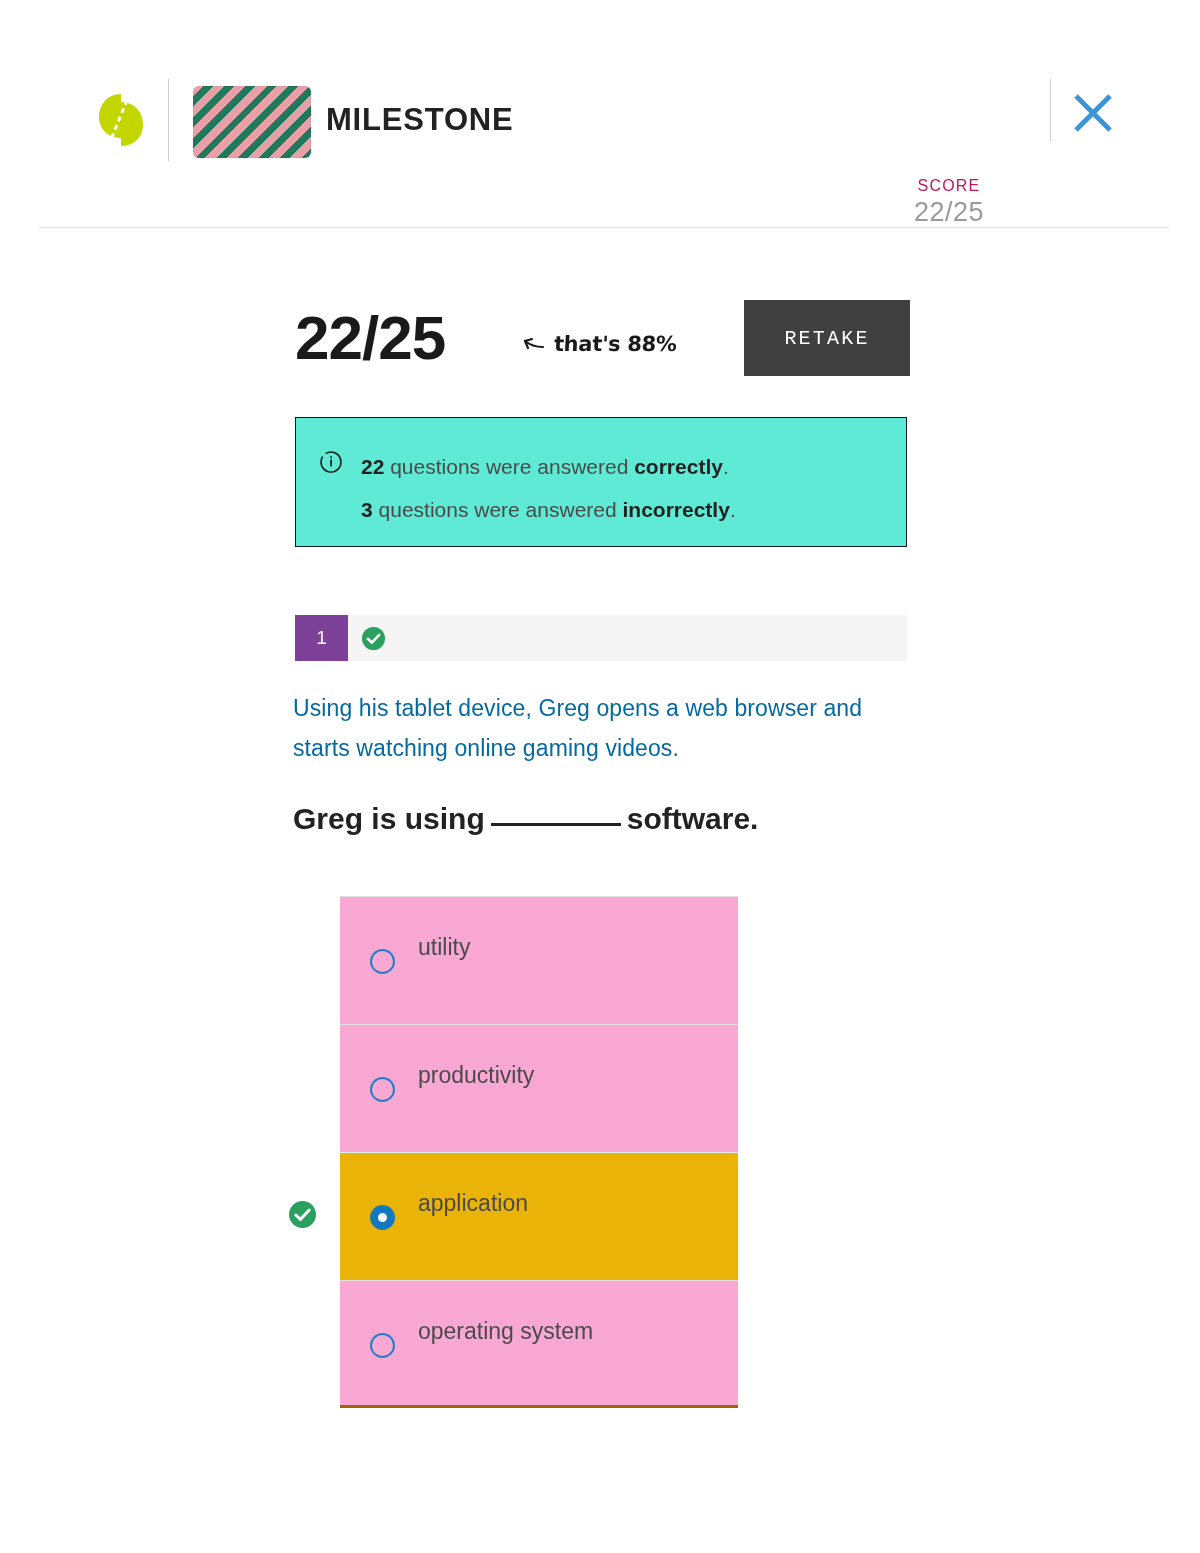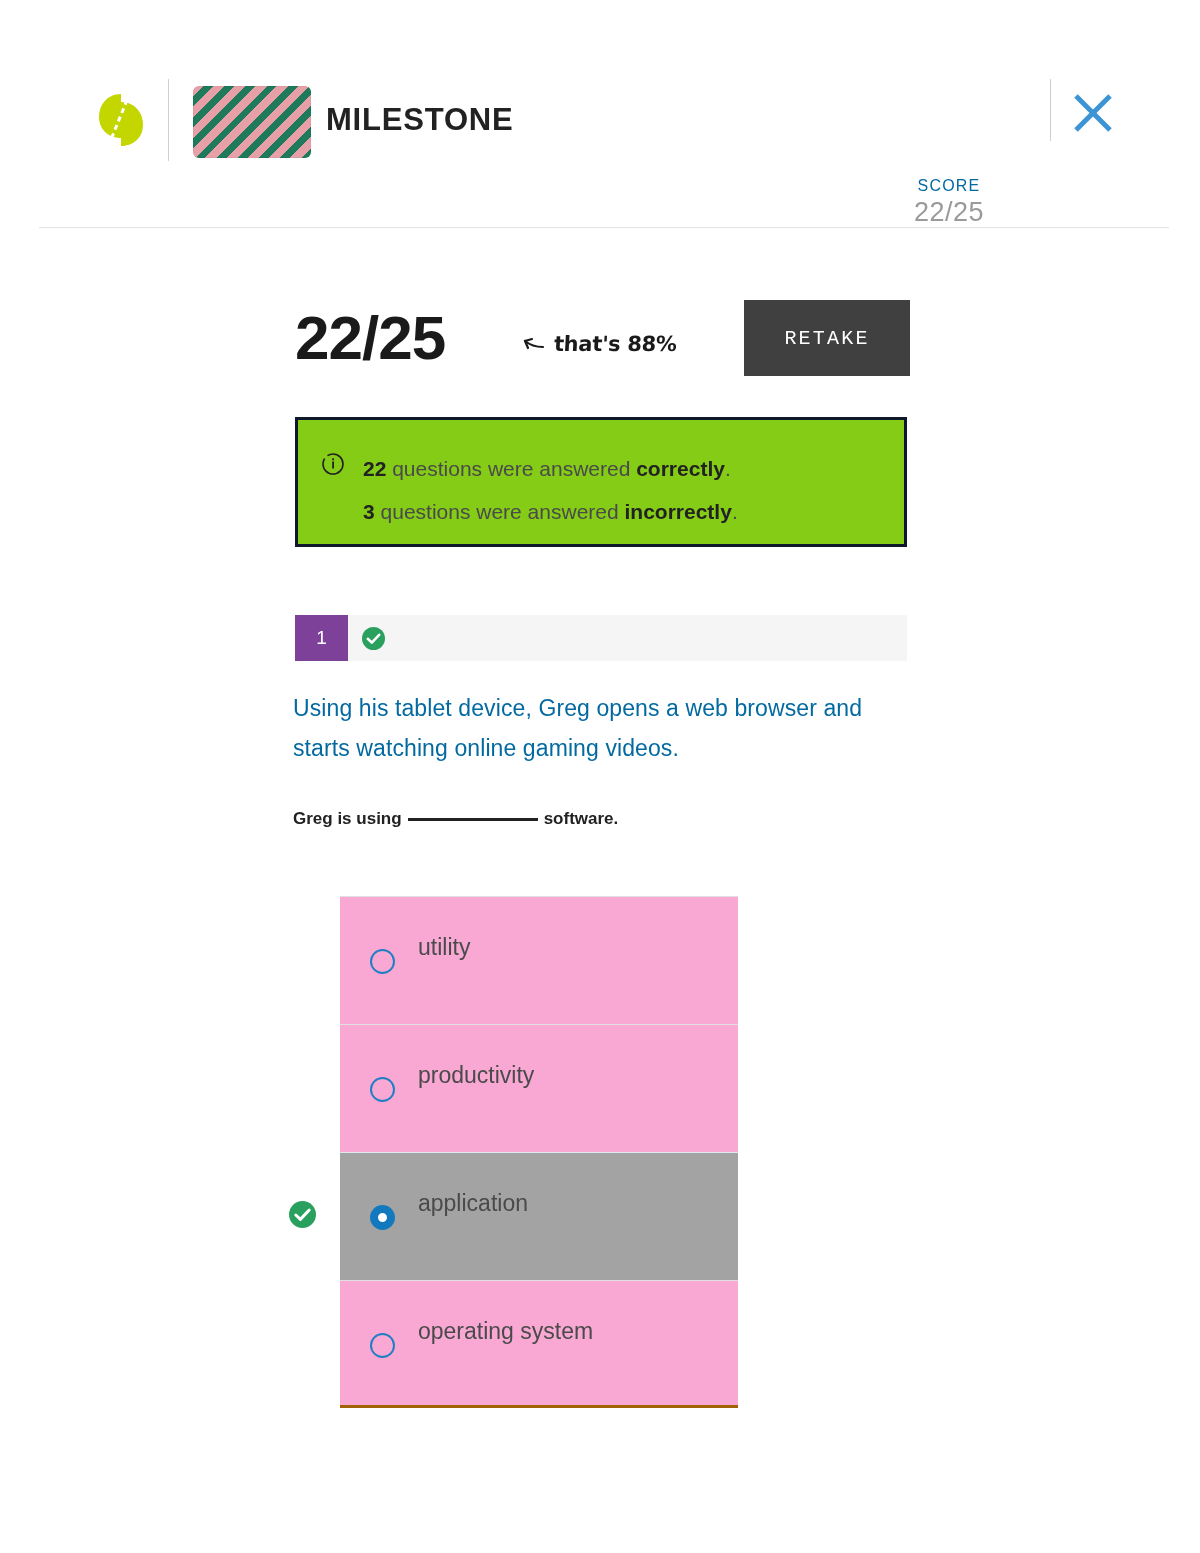--- a/index.html
+++ b/index.html
@@ -89,21 +89,21 @@
   .score-mini {
     position: absolute;
     right: 195px;
     top: 176px;
     text-align: center;
     width: 120px;
   }
   .score-mini-label {
     font-size: 16px;
     letter-spacing: 1.2px;
-    color: #0369a1;
+    color: #be185d;
     line-height: 20px;
   }
   .score-mini-value {
     font-size: 27px;
     color: #9a9a9a;
     line-height: 32px;
     letter-spacing: 0.5px;
   }
   .header-rule {
     position: absolute;
@@ -166,22 +166,22 @@
     justify-content: center;
   }
 
   
   .info-box {
     position: absolute;
     left: 295px;
     top: 417px;
     width: 612px;
     height: 130px;
-    border: 3px solid #0f172a;
-    background: #84cc16;
+    border: 1px solid #0f172a;
+    background: #5eead4;
     box-sizing: border-box;
   }
   .info-icon {
     position: absolute;
     left: 23px;
     top: 32px;
     width: 24px;
     height: 24px;
   }
   .info-lines {
@@ -233,21 +233,21 @@
     font-size: 23px;
     line-height: 40px;
     color: #0369a1;
     letter-spacing: 0.1px;
   }
   .q-prompt {
     position: absolute;
     left: 293px;
     top: 800px;
     width: 625px;
-    font-size: 17px;
+    font-size: 30px;
     line-height: 38px;
     font-weight: bold;
     color: #222222;
   }
   .blank-line {
     display: inline-block;
     width: 130px;
     border-bottom: 3px solid #222222;
     vertical-align: 3px;
     margin: 0 6px;
@@ -263,21 +263,21 @@
   .option {
     position: relative;
     height: 128px;
     background: #f9a8d4;
     border-top: 1px solid #e0e0e0;
     box-sizing: border-box;
     cursor: pointer;
   }
   .option:last-child { border-bottom: 3px solid #a16207; }
   .option.selected {
-    background: #a3a3a3;
+    background: #eab308;
     border-top-color: #dfe9ee;
   }
   .radio {
     position: absolute;
     left: 30px;
     top: 52px;
     width: 25px;
     height: 25px;
     border-radius: 50%;
     border: 2px solid #1f7fc4;

